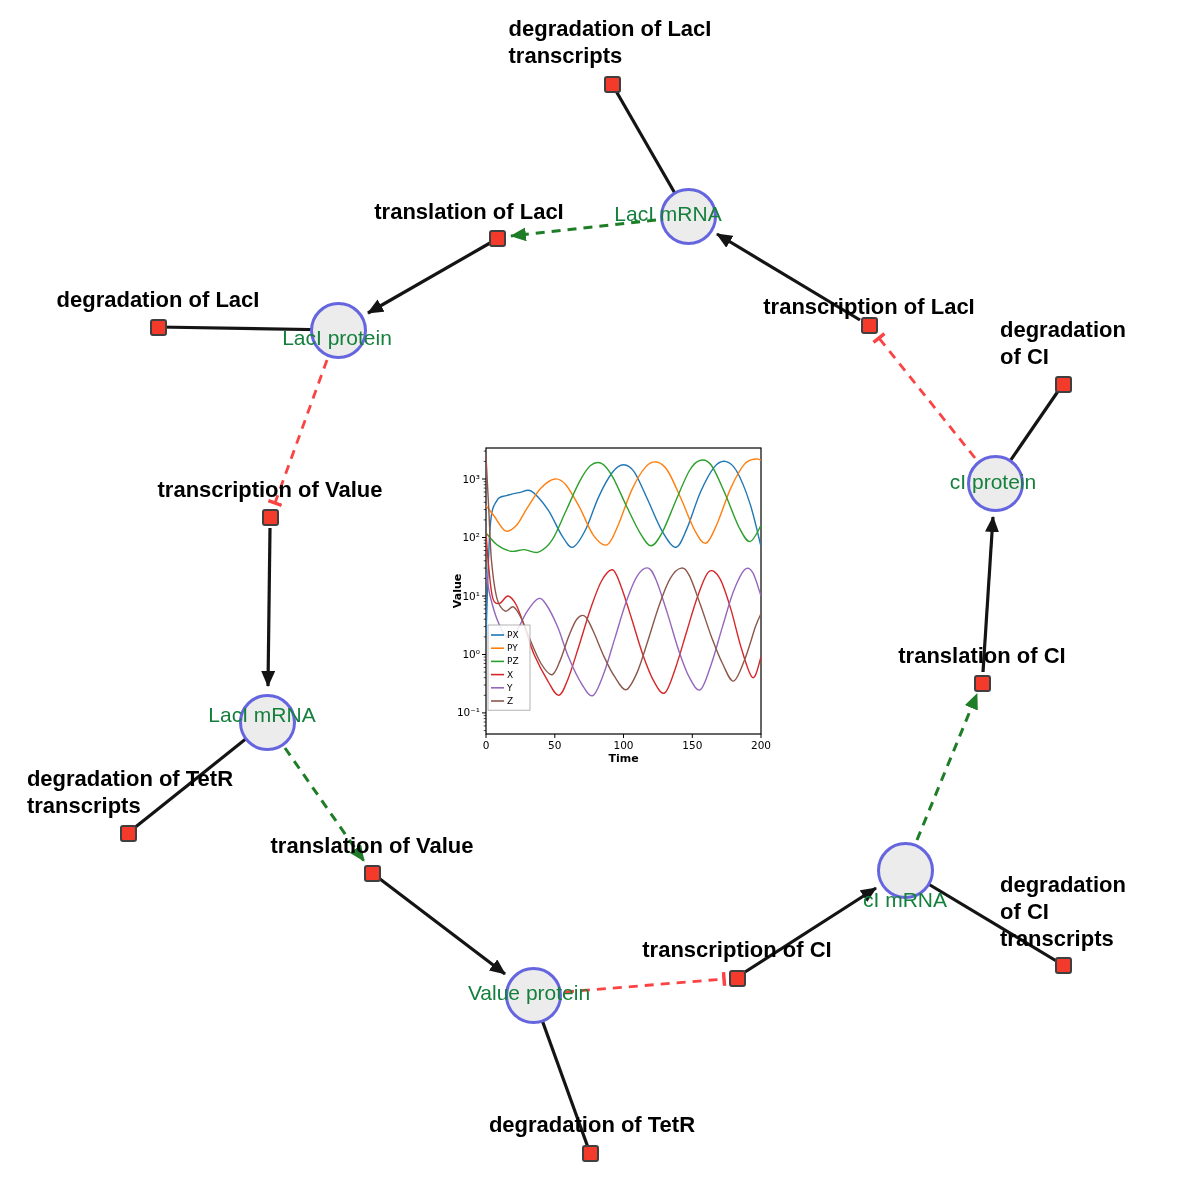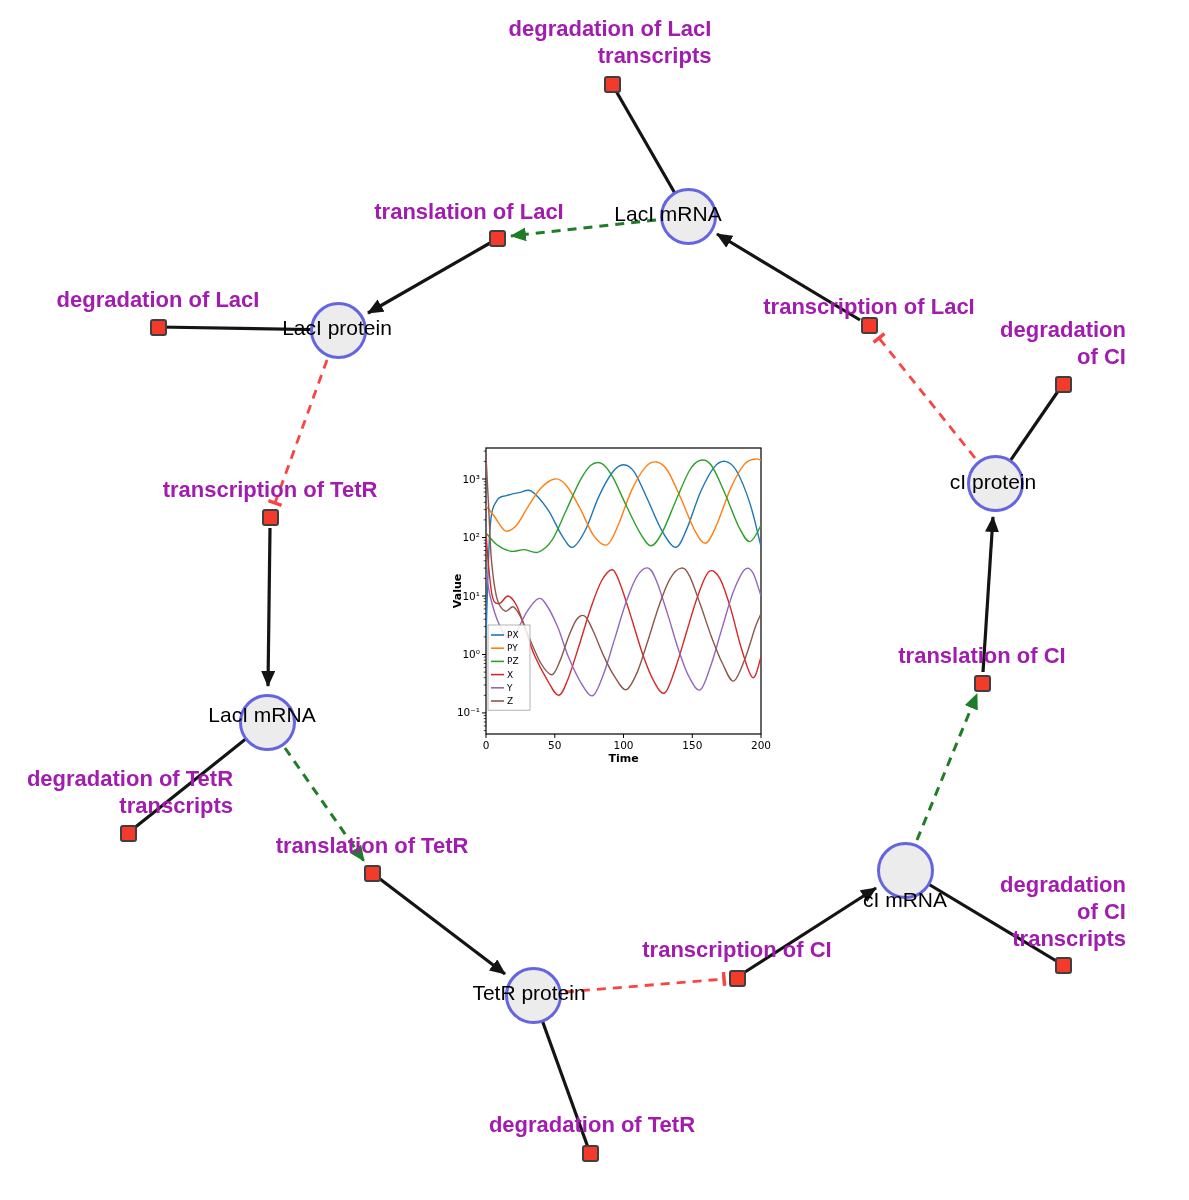--- a/index.html
+++ b/index.html
@@ -17,25 +17,25 @@
     border-radius:50%;background:#ececec;border:3.5px solid #6565e0;
     box-sizing:border-box;z-index:3;
   }
   .reaction-node{
     position:absolute;width:17px;height:17px;margin:-8.5px 0 0 -8.5px;
     background:#f43a2b;border:2.5px solid #3f3f3f;border-radius:3px;
     box-sizing:border-box;z-index:4;
   }
   .species-label{
     position:absolute;transform:translate(-50%,-50%);
-    font-size:21px;color:#000000;white-space:nowrap;z-index:6;
+    font-size:21px;color:#15803d;white-space:nowrap;z-index:6;
   }
   .reaction-label{
     position:absolute;transform:translate(-50%,-100%);
-    font-size:22px;font-weight:bold;color:#a21caf;text-align:right;
+    font-size:22px;font-weight:bold;color:#000000;text-align:left;
     white-space:pre-line;line-height:1.22;z-index:6;
   }
   .inset{position:absolute;left:452px;top:438px;width:322px;height:326px;background:#fff;z-index:5;}
   .inset svg text{font-family:"DejaVu Sans","Liberation Sans",sans-serif;fill:#000;}
 </style>
 </head>
 <body>
 
 <svg id="edge-layer" width="1189" height="1200">
   <defs>
@@ -82,23 +82,23 @@
 </svg>
 
 <div class="species-node" style="left:688px;top:216px"></div>
 <div class="species-node" style="left:338px;top:330px"></div>
 <div class="species-node" style="left:267px;top:722px"></div>
 <div class="species-node" style="left:533px;top:995px"></div>
 <div class="species-node" style="left:905px;top:870px"></div>
 <div class="species-node" style="left:995px;top:483px"></div>
 
 <div class="species-label" style="left:668px;top:214px">LacI mRNA</div>
-<div class="species-label" style="left:337px;top:328px">LacI protein</div>
+<div class="species-label" style="left:337px;top:338px">LacI protein</div>
 <div class="species-label" style="left:262px;top:715px">LacI mRNA</div>
-<div class="species-label" style="left:529px;top:993px">TetR protein</div>
+<div class="species-label" style="left:529px;top:993px">Value protein</div>
 <div class="species-label" style="left:905px;top:900px">cI mRNA</div>
 <div class="species-label" style="left:993px;top:482px">cI protein</div>
 
 <div class="reaction-node" style="left:612px;top:84px"></div>
 <div class="reaction-node" style="left:497px;top:238px"></div>
 <div class="reaction-node" style="left:158px;top:327px"></div>
 <div class="reaction-node" style="left:869px;top:325px"></div>
 <div class="reaction-node" style="left:1063px;top:384px"></div>
 <div class="reaction-node" style="left:270px;top:517px"></div>
 <div class="reaction-node" style="left:128px;top:833px"></div>
@@ -107,24 +107,24 @@
 <div class="reaction-node" style="left:737px;top:978px"></div>
 <div class="reaction-node" style="left:1063px;top:965px"></div>
 <div class="reaction-node" style="left:590px;top:1153px"></div>
 
 <div class="reaction-label" style="left:610px;top:70px">degradation of LacI
 transcripts</div>
 <div class="reaction-label" style="left:469px;top:226px">translation of LacI</div>
 <div class="reaction-label" style="left:158px;top:314px">degradation of LacI</div>
 <div class="reaction-label" style="left:869px;top:321px">transcription of LacI</div>
 <div class="reaction-label" style="left:1063px;top:371px">degradation of CI</div>
-<div class="reaction-label" style="left:270px;top:504px">transcription of TetR</div>
+<div class="reaction-label" style="left:270px;top:504px">transcription of Value</div>
 <div class="reaction-label" style="left:130px;top:820px">degradation of TetR
 transcripts</div>
-<div class="reaction-label" style="left:372px;top:860px">translation of TetR</div>
+<div class="reaction-label" style="left:372px;top:860px">translation of Value</div>
 <div class="reaction-label" style="left:982px;top:670px">translation of CI</div>
 <div class="reaction-label" style="left:737px;top:964px">transcription of CI</div>
 <div class="reaction-label" style="left:1063px;top:952px">degradation of CI
 transcripts</div>
 <div class="reaction-label" style="left:592px;top:1139px">degradation of TetR</div>
 
 <div class="inset">
   <svg id="inset-plot" width="322" height="326" viewBox="0 0 322 326">
       <clipPath id="plotclip">
         <rect x="34" y="10" width="275" height="286"></rect>

